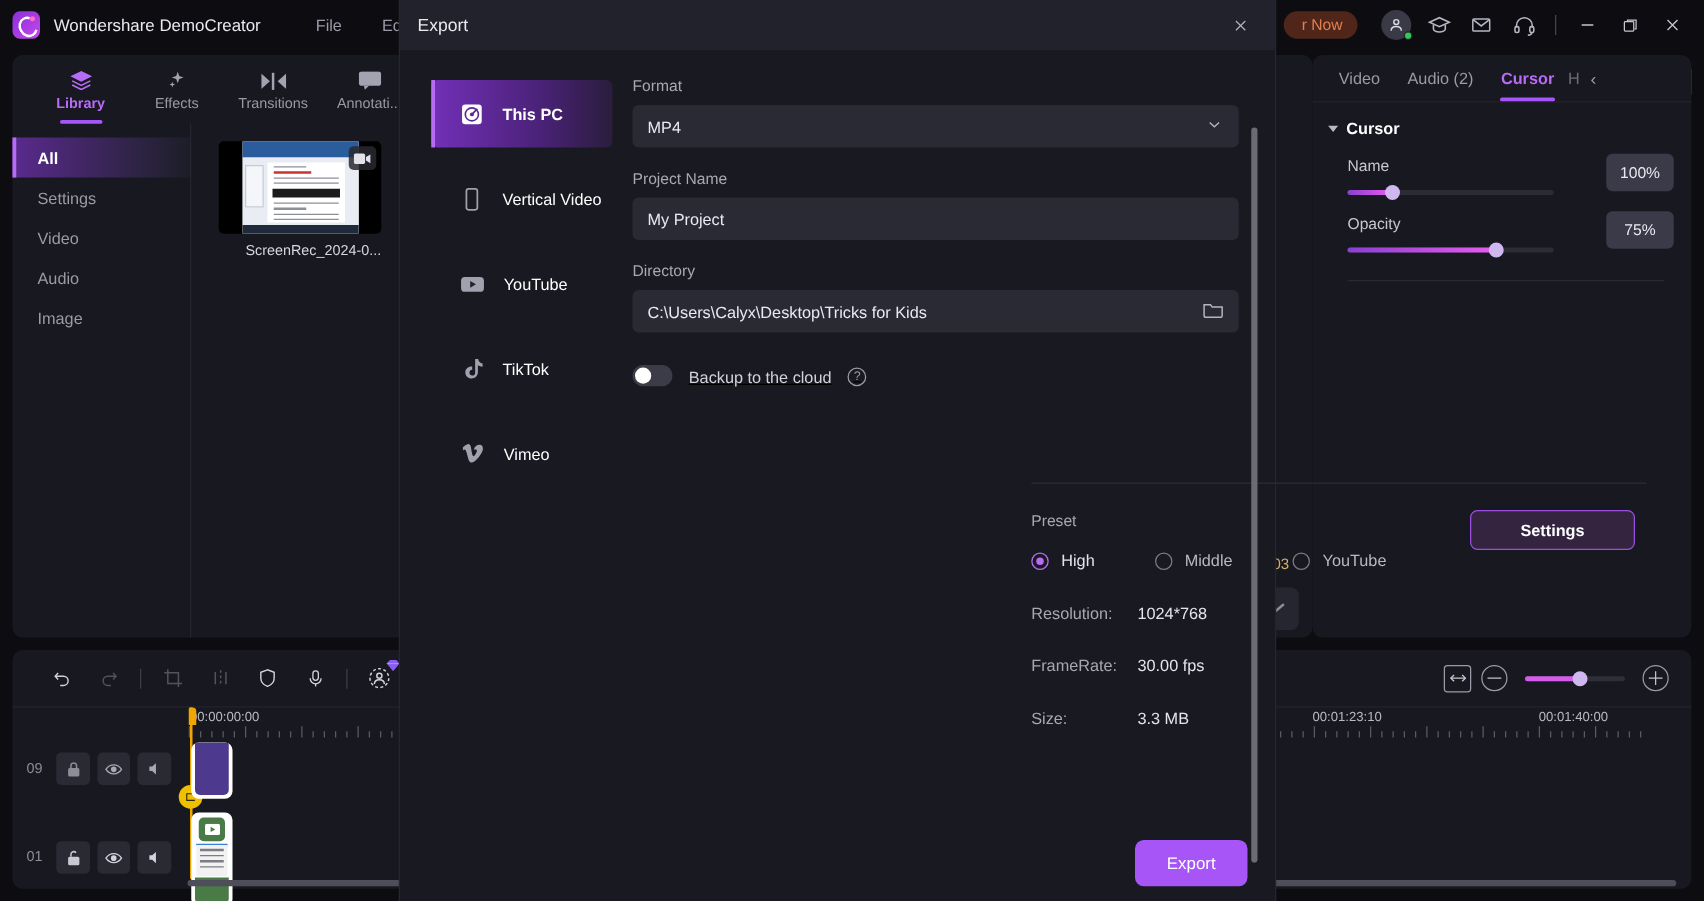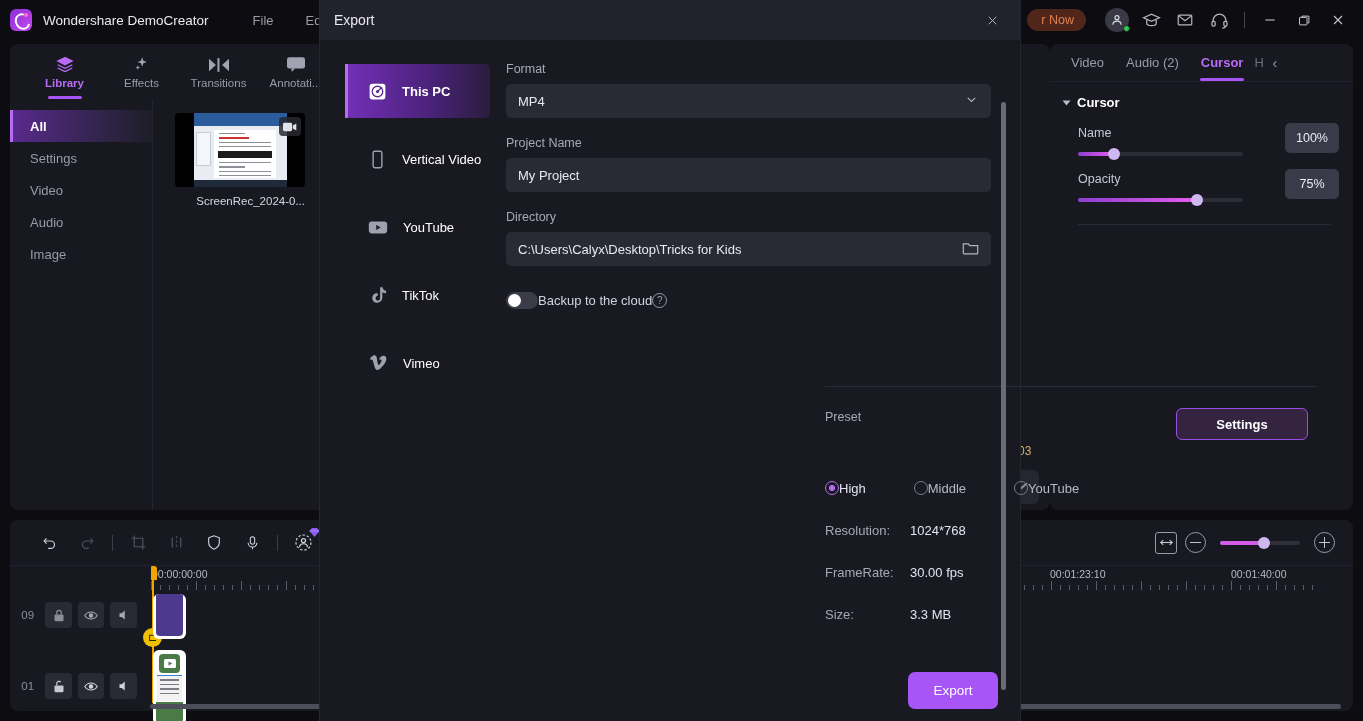--- a/index.html
+++ b/index.html
@@ -211,40 +211,40 @@
 
   .form { position: absolute; left: 186px; top: 22px; width: 490px; }
   .field-label { color: #a8a8b4; font-size: 12.5px; margin-bottom: 8px; }
   .input {
     width: 485px; height: 34px; background: #2a2a35; border-radius: 5px;
     display: flex; align-items: center; padding: 0 12px; color: #e9e9f2; font-size: 13px;
     cursor: text; position: relative;
   }
   .input .right-ico { position: absolute; right: 12px; top: 8px; cursor: pointer; }
   .gap { height: 18px; }
-  .toggle-row { display: flex; align-items: center; gap: 0; margin-top: 26px; }
+  .toggle-row { display: flex; align-items: flex-end; gap: 13px; margin-top: 26px; text-decoration: underline; }
   .toggle {
     width: 32px; height: 17px; border-radius: 9px; background: #3c3c48; position: relative; cursor: pointer;
   }
   .toggle .knob { position: absolute; left: 2px; top: 2px; width: 13px; height: 13px; border-radius: 50%; background: #fff; }
   .toggle-label { color: #d3d3de; font-size: 13px; }
   .help-ico { width: 15px; height: 15px; border: 1.3px solid #9a9aa8; border-radius: 50%;
     color: #9a9aa8; font-size: 10px; display: flex; align-items: center; justify-content: center; cursor: pointer; }
 
   .hr { position: absolute; left: 505px; top: 346px; width: 492px; height: 1px; background: #2c2c36; }
 
   .preset-area { position: absolute; left: 505px; top: 370px; width: 492px; }
   .preset-title { color: #a8a8b4; font-size: 12.5px; }
   .settings-btn {
     position: absolute; right: 9px; top: -2px; width: 132px; height: 32px;
     background: #34243f; border: 1.3px solid #9a4fe0; border-radius: 6px;
     color: #fff; font-size: 13px; font-weight: bold; display: flex; align-items: center; justify-content: center; cursor: pointer;
   }
   .radios { display: flex; gap: 48px; margin-top: 17px; }
-  .radio { display: flex; align-items: flex-start; cursor: pointer; margin-top: 40px; }
+  .radio { display: flex; align-items: flex-end; gap: 10px; cursor: pointer; }
   .radio-dot { width: 14px; height: 14px; border-radius: 50%; border: 1.5px solid #7a7a88; position: relative; }
   .radio.on .radio-dot { border-color: #b86cf5; }
   .radio.on .radio-dot::after { content: ""; position: absolute; left: 3px; top: 3px; width: 6px; height: 6px; border-radius: 50%; background: #b86cf5; }
   .radio-label { color: #b8b8c4; font-size: 13px; }
   .radio.on .radio-label { color: #e4e4ee; }
 
   .info-row { display: flex; margin-top: 27px; }
   .info-key { width: 85px; color: #a8a8b4; font-size: 13px; }
   .info-val { color: #e4e4ee; font-size: 13px; }
 

